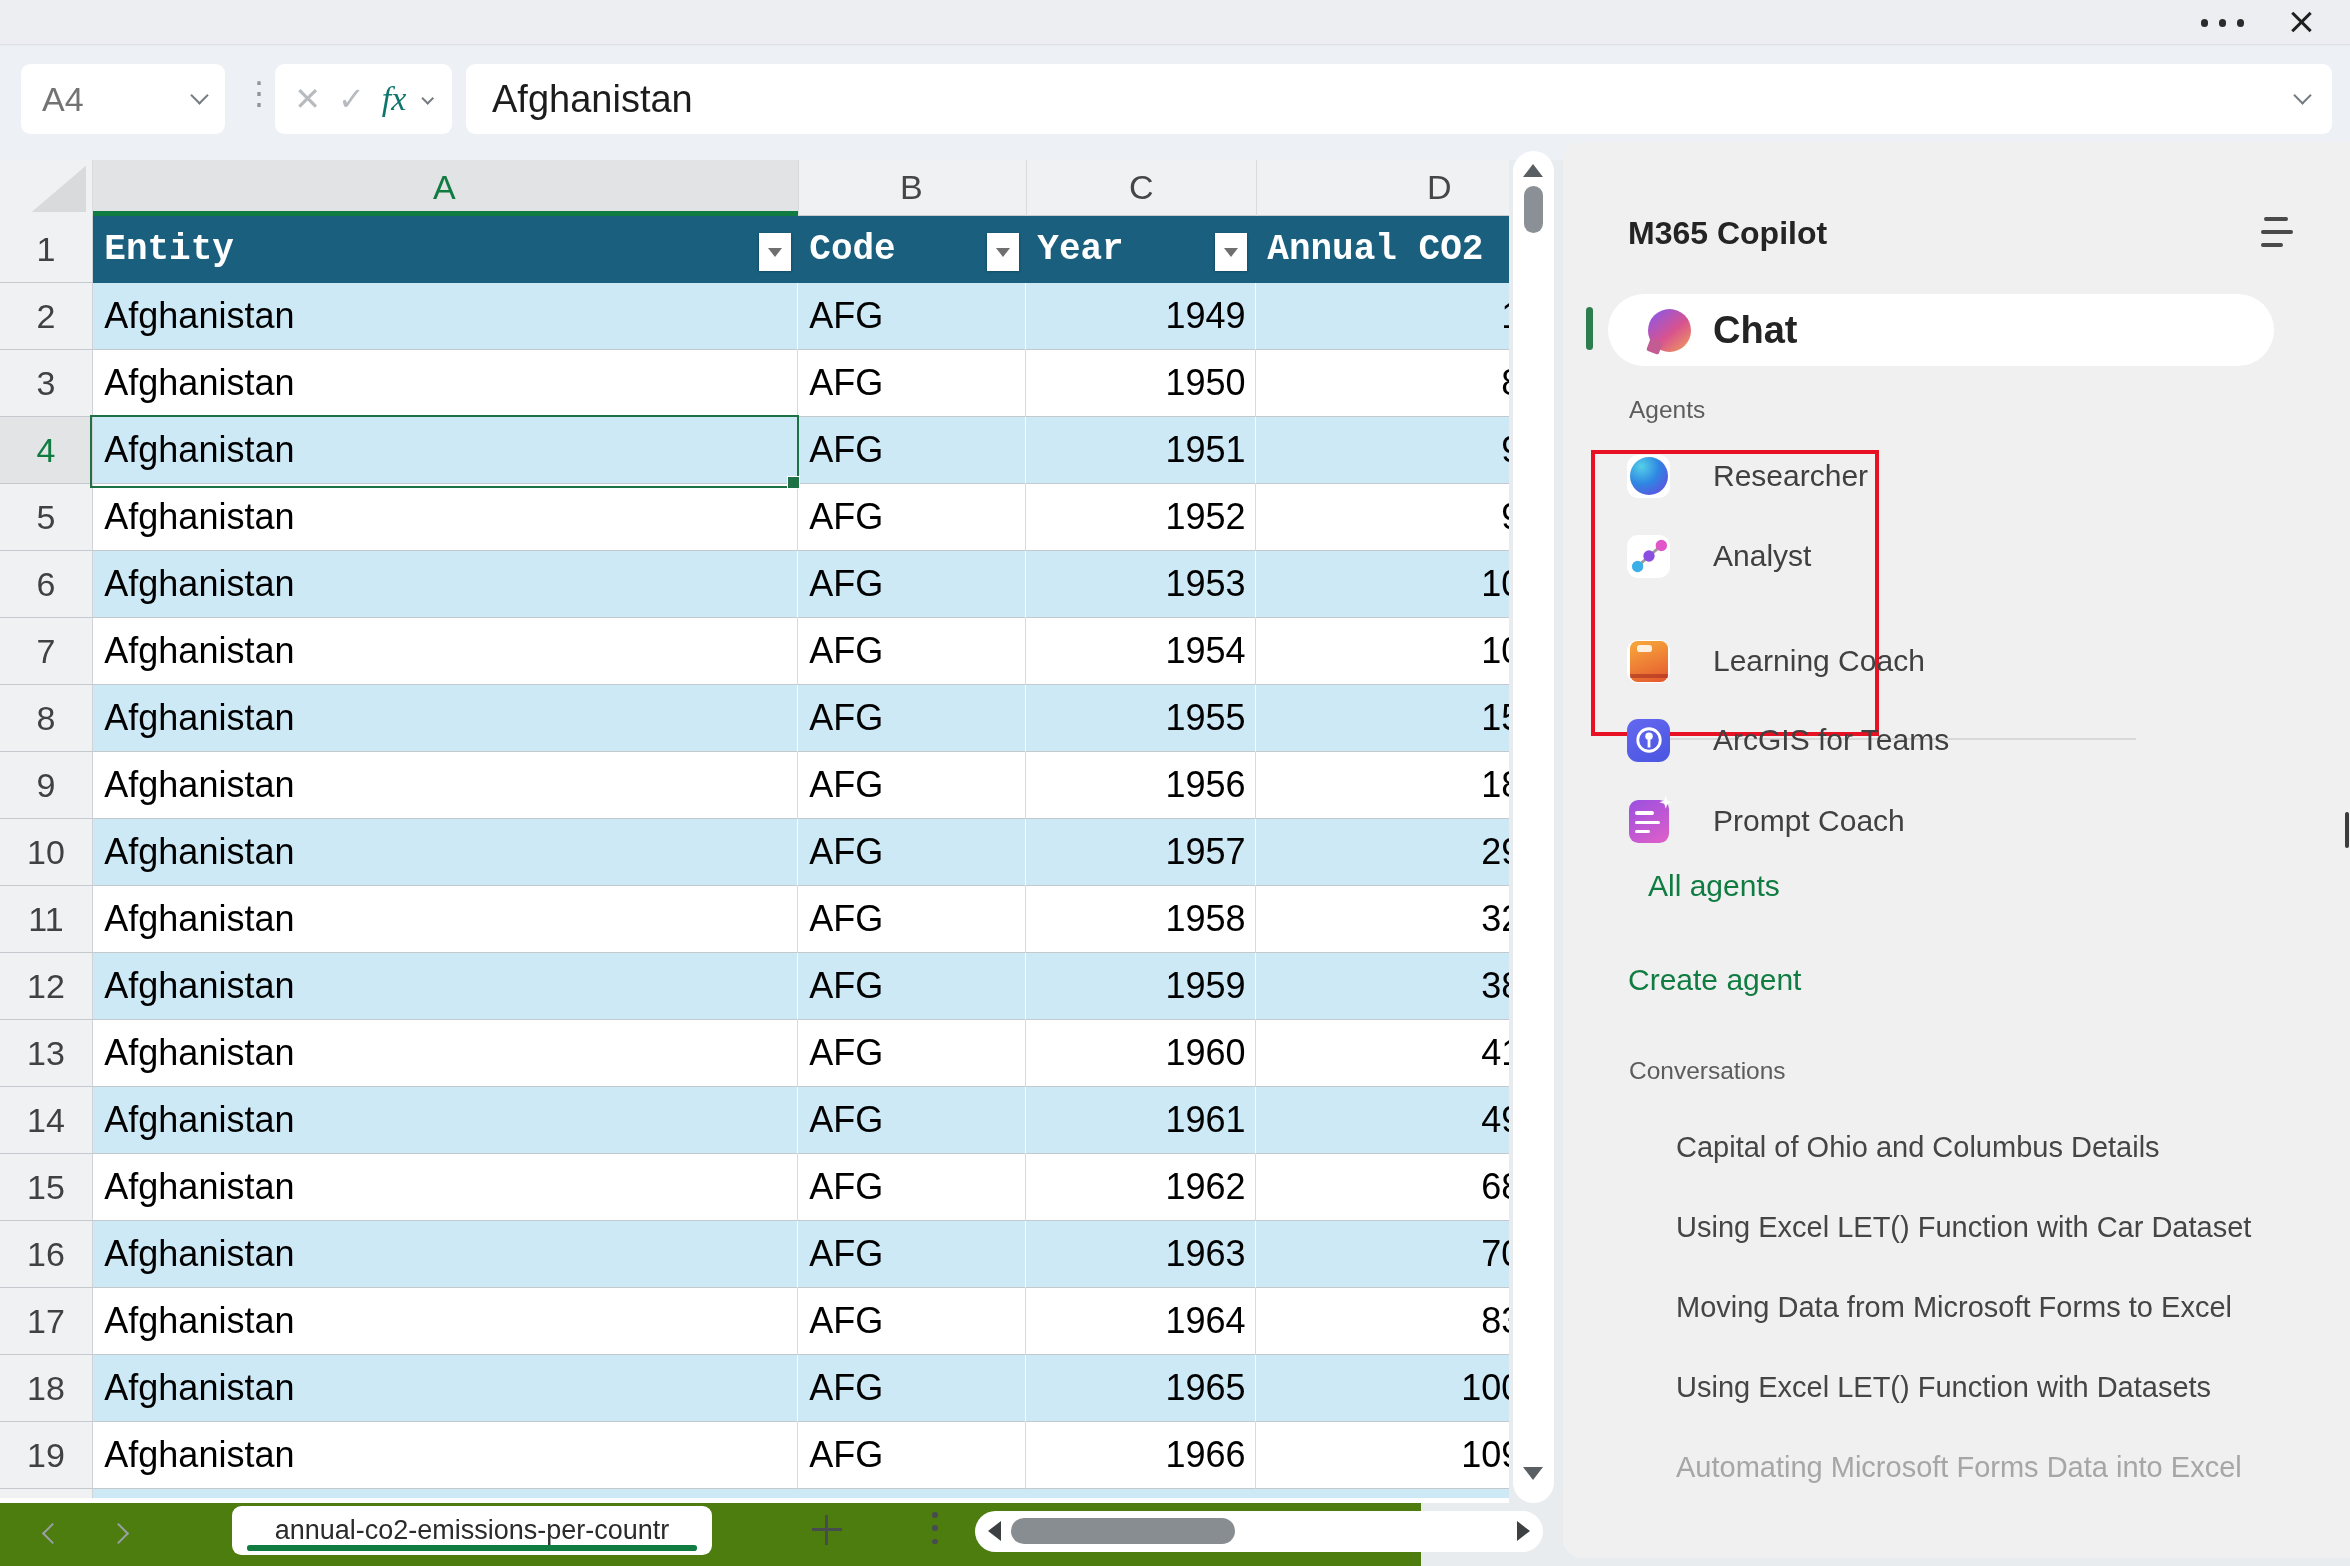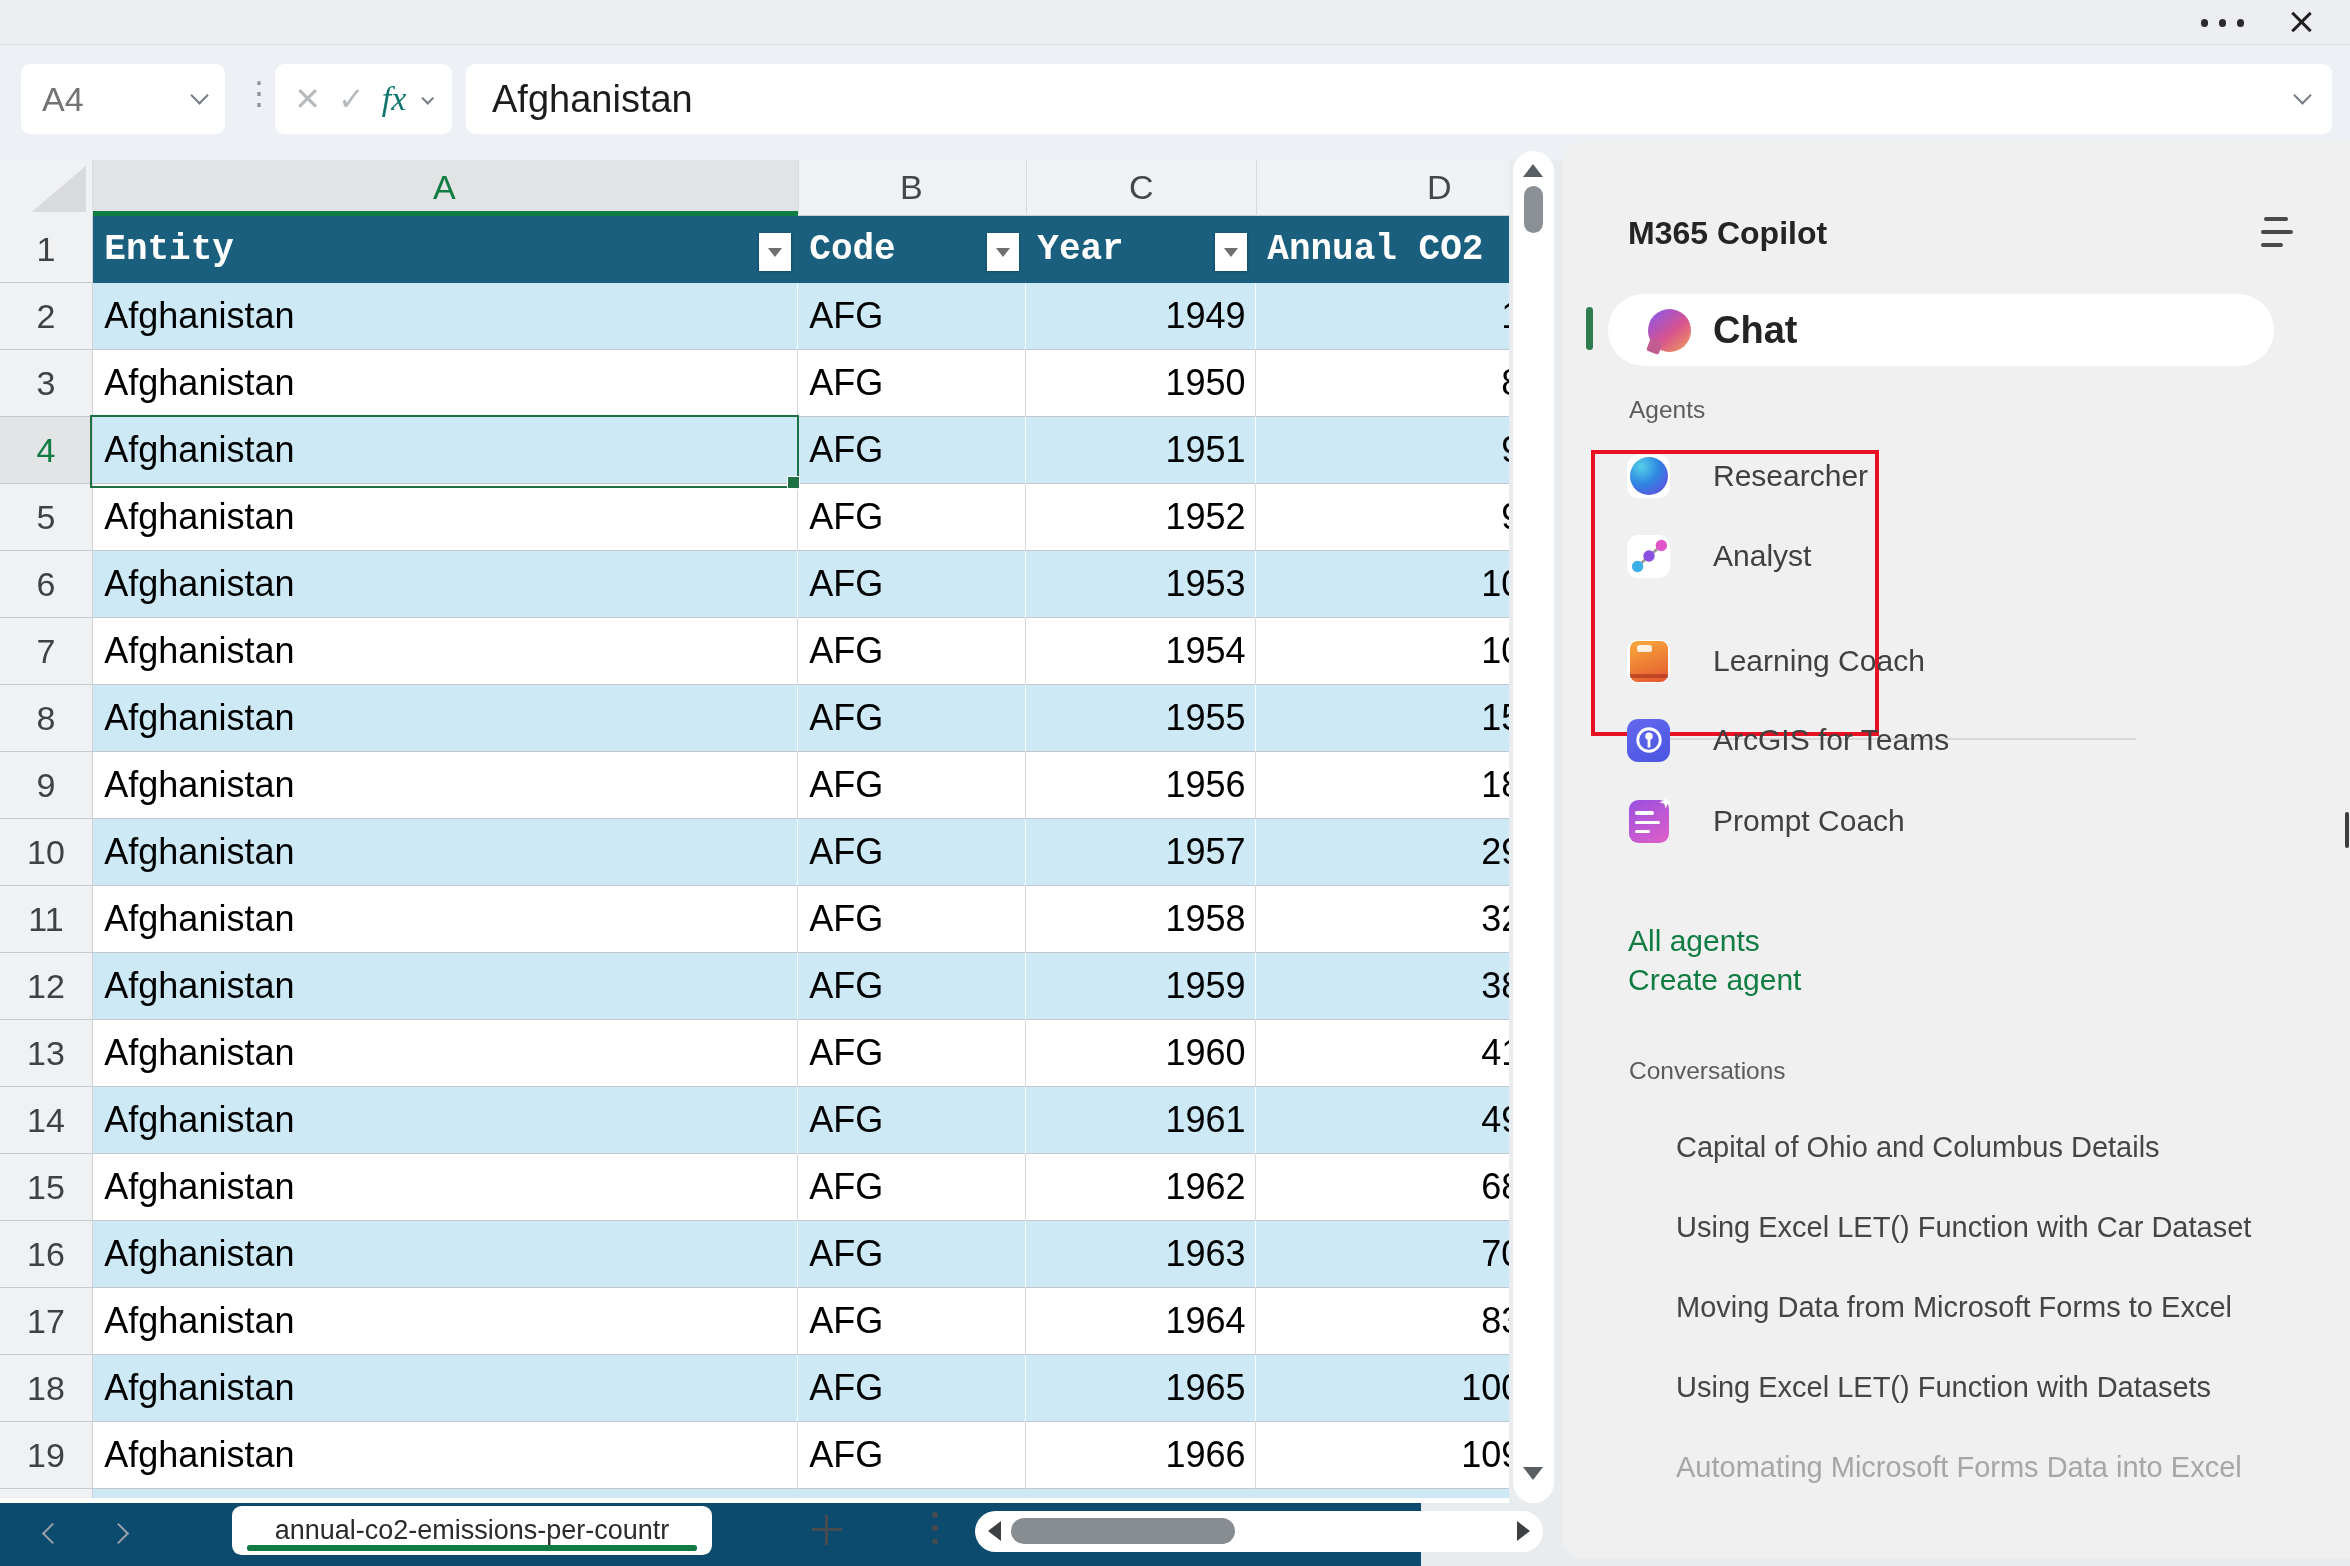--- a/index.html
+++ b/index.html
@@ -65,21 +65,21 @@
   .sel-overlay { position:absolute; left:90px; top:255px; width:709px; height:73px; border:2.8px solid #1E7145; pointer-events:none; }
   .fill-handle { position:absolute; left:787px; top:316px; width:13px; height:13px; background:#1E7145; border:1.9px solid #fff; }
 
   
   .vscroll { position:absolute; left:1513px; top:151px; width:41px; height:1352px; background:#fff; border-radius:21px; }
   .vscroll .up { position:absolute; left:10.4px; top:13px; width:0; height:0; border-left:10.4px solid transparent; border-right:10.4px solid transparent; border-bottom:13px solid #5a5f64; }
   .vscroll .down { position:absolute; left:10.4px; top:1316px; width:0; height:0; border-left:10.4px solid transparent; border-right:10.4px solid transparent; border-top:13px solid #5a5f64; }
   .vscroll .thumb { position:absolute; left:11.3px; top:35px; width:19px; height:47px; background:#8a9096; border-radius:9.4px; }
 
   
-  .sheetbar { position:absolute; left:0; top:1503px; width:1421px; height:64px; background:#0c4a6e; }
+  .sheetbar { position:absolute; left:0; top:1503px; width:1421px; height:64px; background:#4d7c0f; }
   .nav-chev { position:absolute; top:22.6px; width:15px; height:15px; border-right:2.8px solid #9aa0a6; border-bottom:2.8px solid #9aa0a6; }
   .nav-chev.left { left:45px; transform:rotate(135deg); }
   .nav-chev.right { left:111px; transform:rotate(-45deg); }
   .sheettab { position:absolute; left:232px; top:2.8px; width:480px; height:49px; background:#fff; border-radius:9.4px; display:flex; align-items:center; justify-content:center; }
   .sheettab .label { font-size:27px; color:#2b2b2b; }
   .sheettab .underline { position:absolute; left:15px; bottom:3.8px; width:450px; height:5.6px; background:#107C41; border-radius:2.8px; }
   .addsheet { position:absolute; left:812px; top:12.2px; width:30px; height:30px; }
   .addsheet::before { content:""; position:absolute; left:13px; top:0; width:2.8px; height:30px; background:#474c50; }
   .addsheet::after { content:""; position:absolute; left:0; top:13px; width:30px; height:2.8px; background:#474c50; }
   .kebab { position:absolute; left:932px; top:9.4px; width:5.6px; height:38px; display:flex; flex-direction:column; gap:7.5px; }
@@ -473,21 +473,21 @@
         <span class="prompt-glyph">
             <i></i>
             <i></i>
             <i></i>
             <span class="spark"></span>
           </span>
       </span>
       <span class="agent-name">Prompt Coach</span>
     </div>
 
-    <div class="glink" style="top:782px;">All agents</div>
+    <div class="glink" style="top:727px;margin-left:20px;">All agents</div>
     <div class="glink" style="top:821px;">Create agent</div>
 
     <div class="sec-label" style="top:915px;">Conversations</div>
 
     <div class="convos">
 
         <div class="convo">Capital of Ohio and Columbus Details</div>
 
         <div class="convo">Using Excel LET() Function with Car Dataset</div>
 

